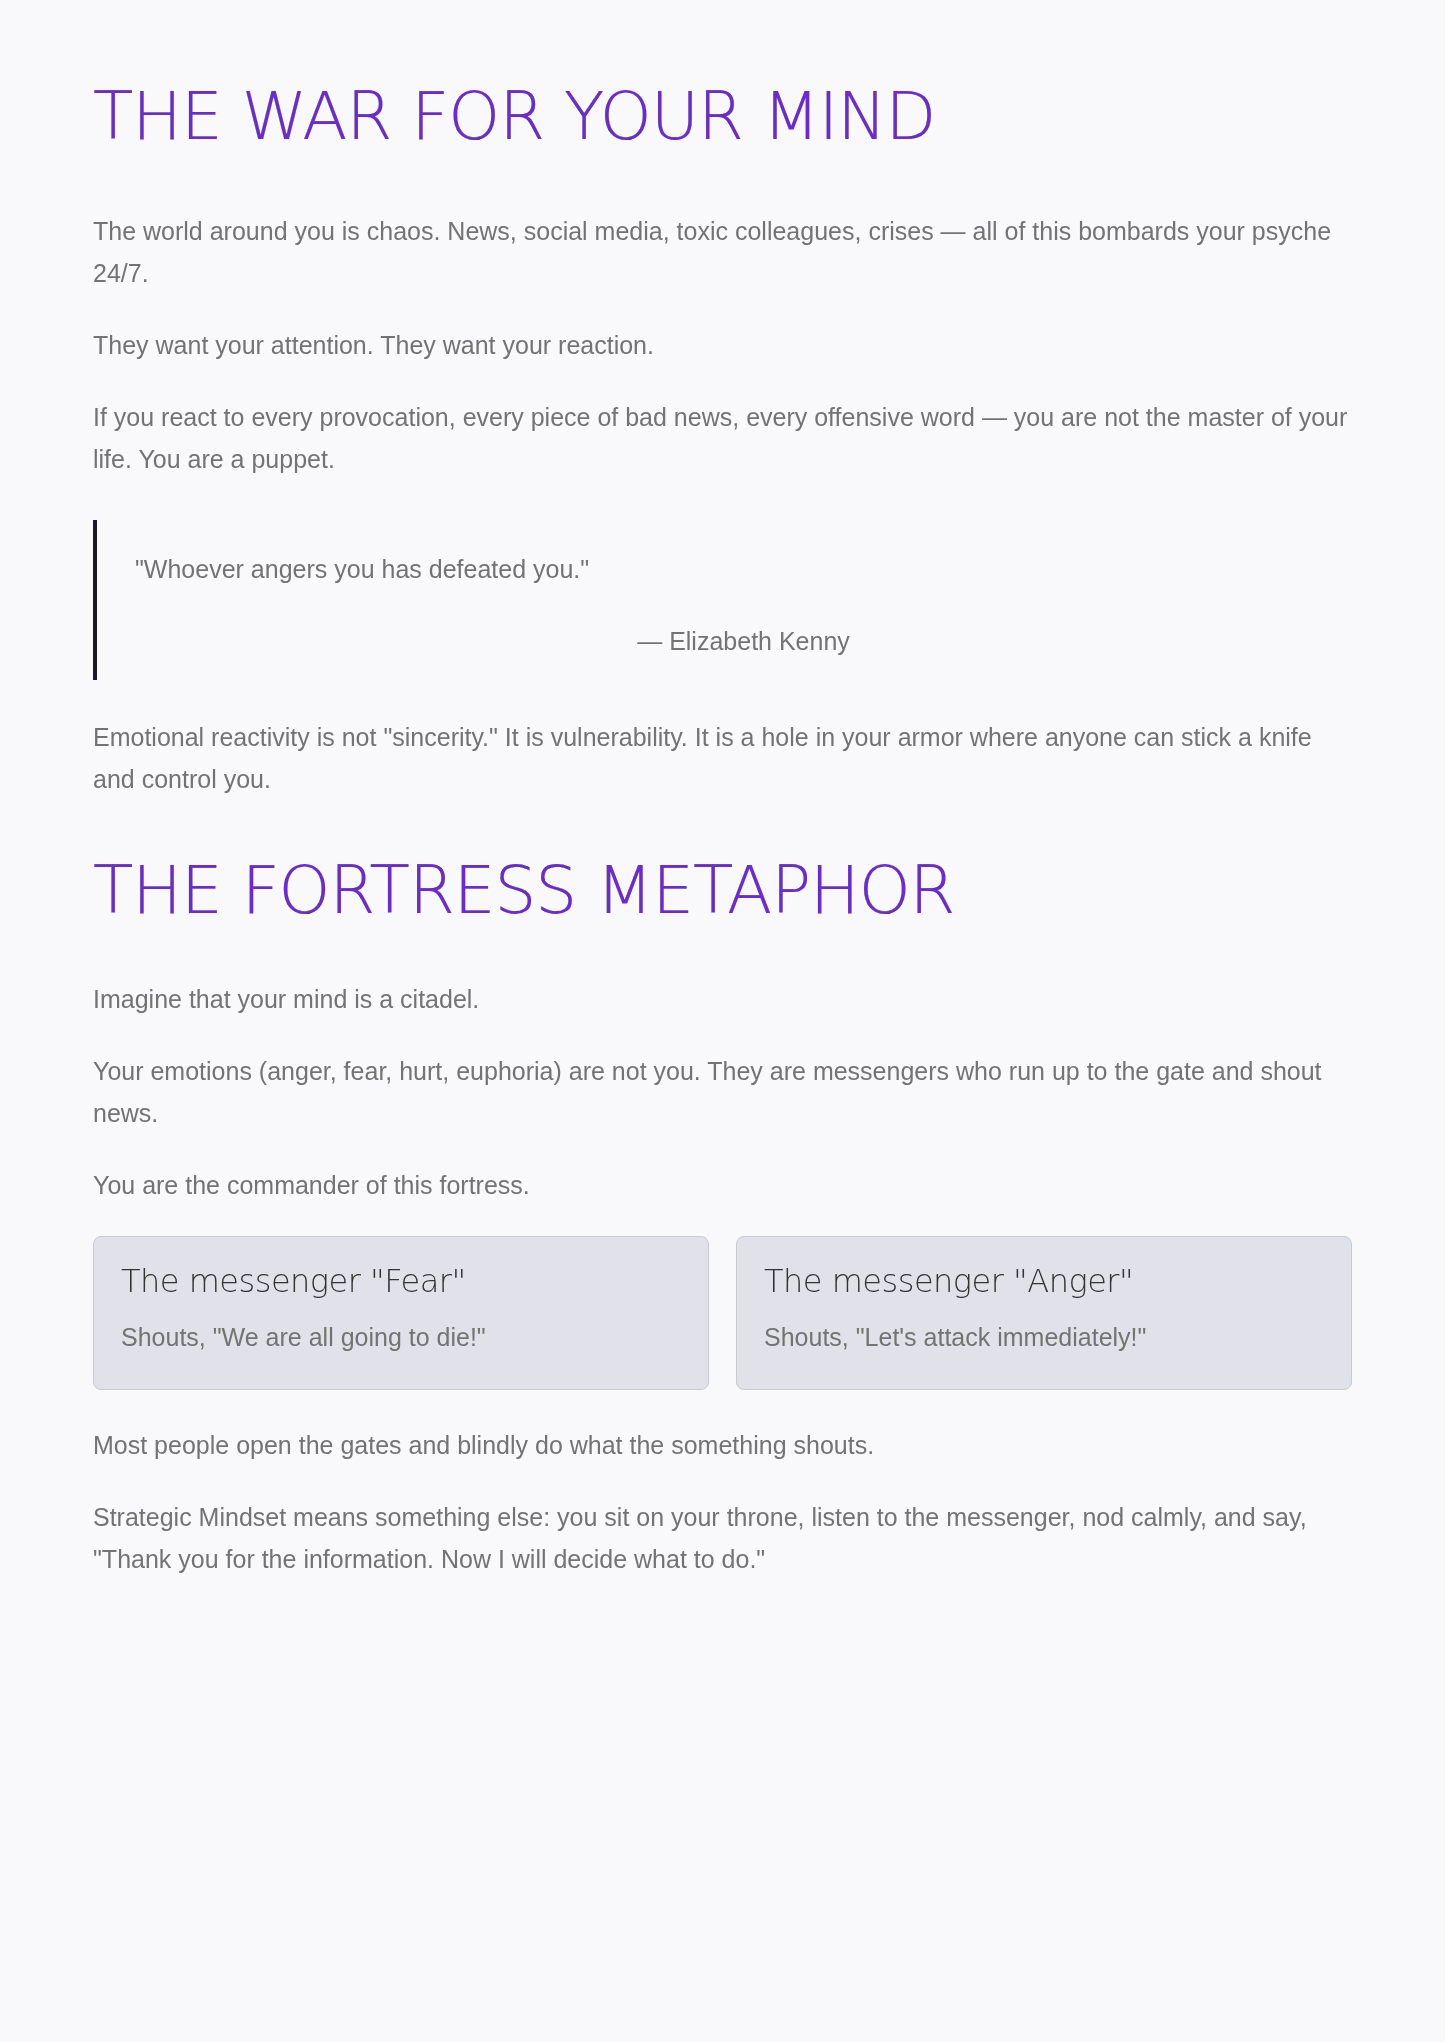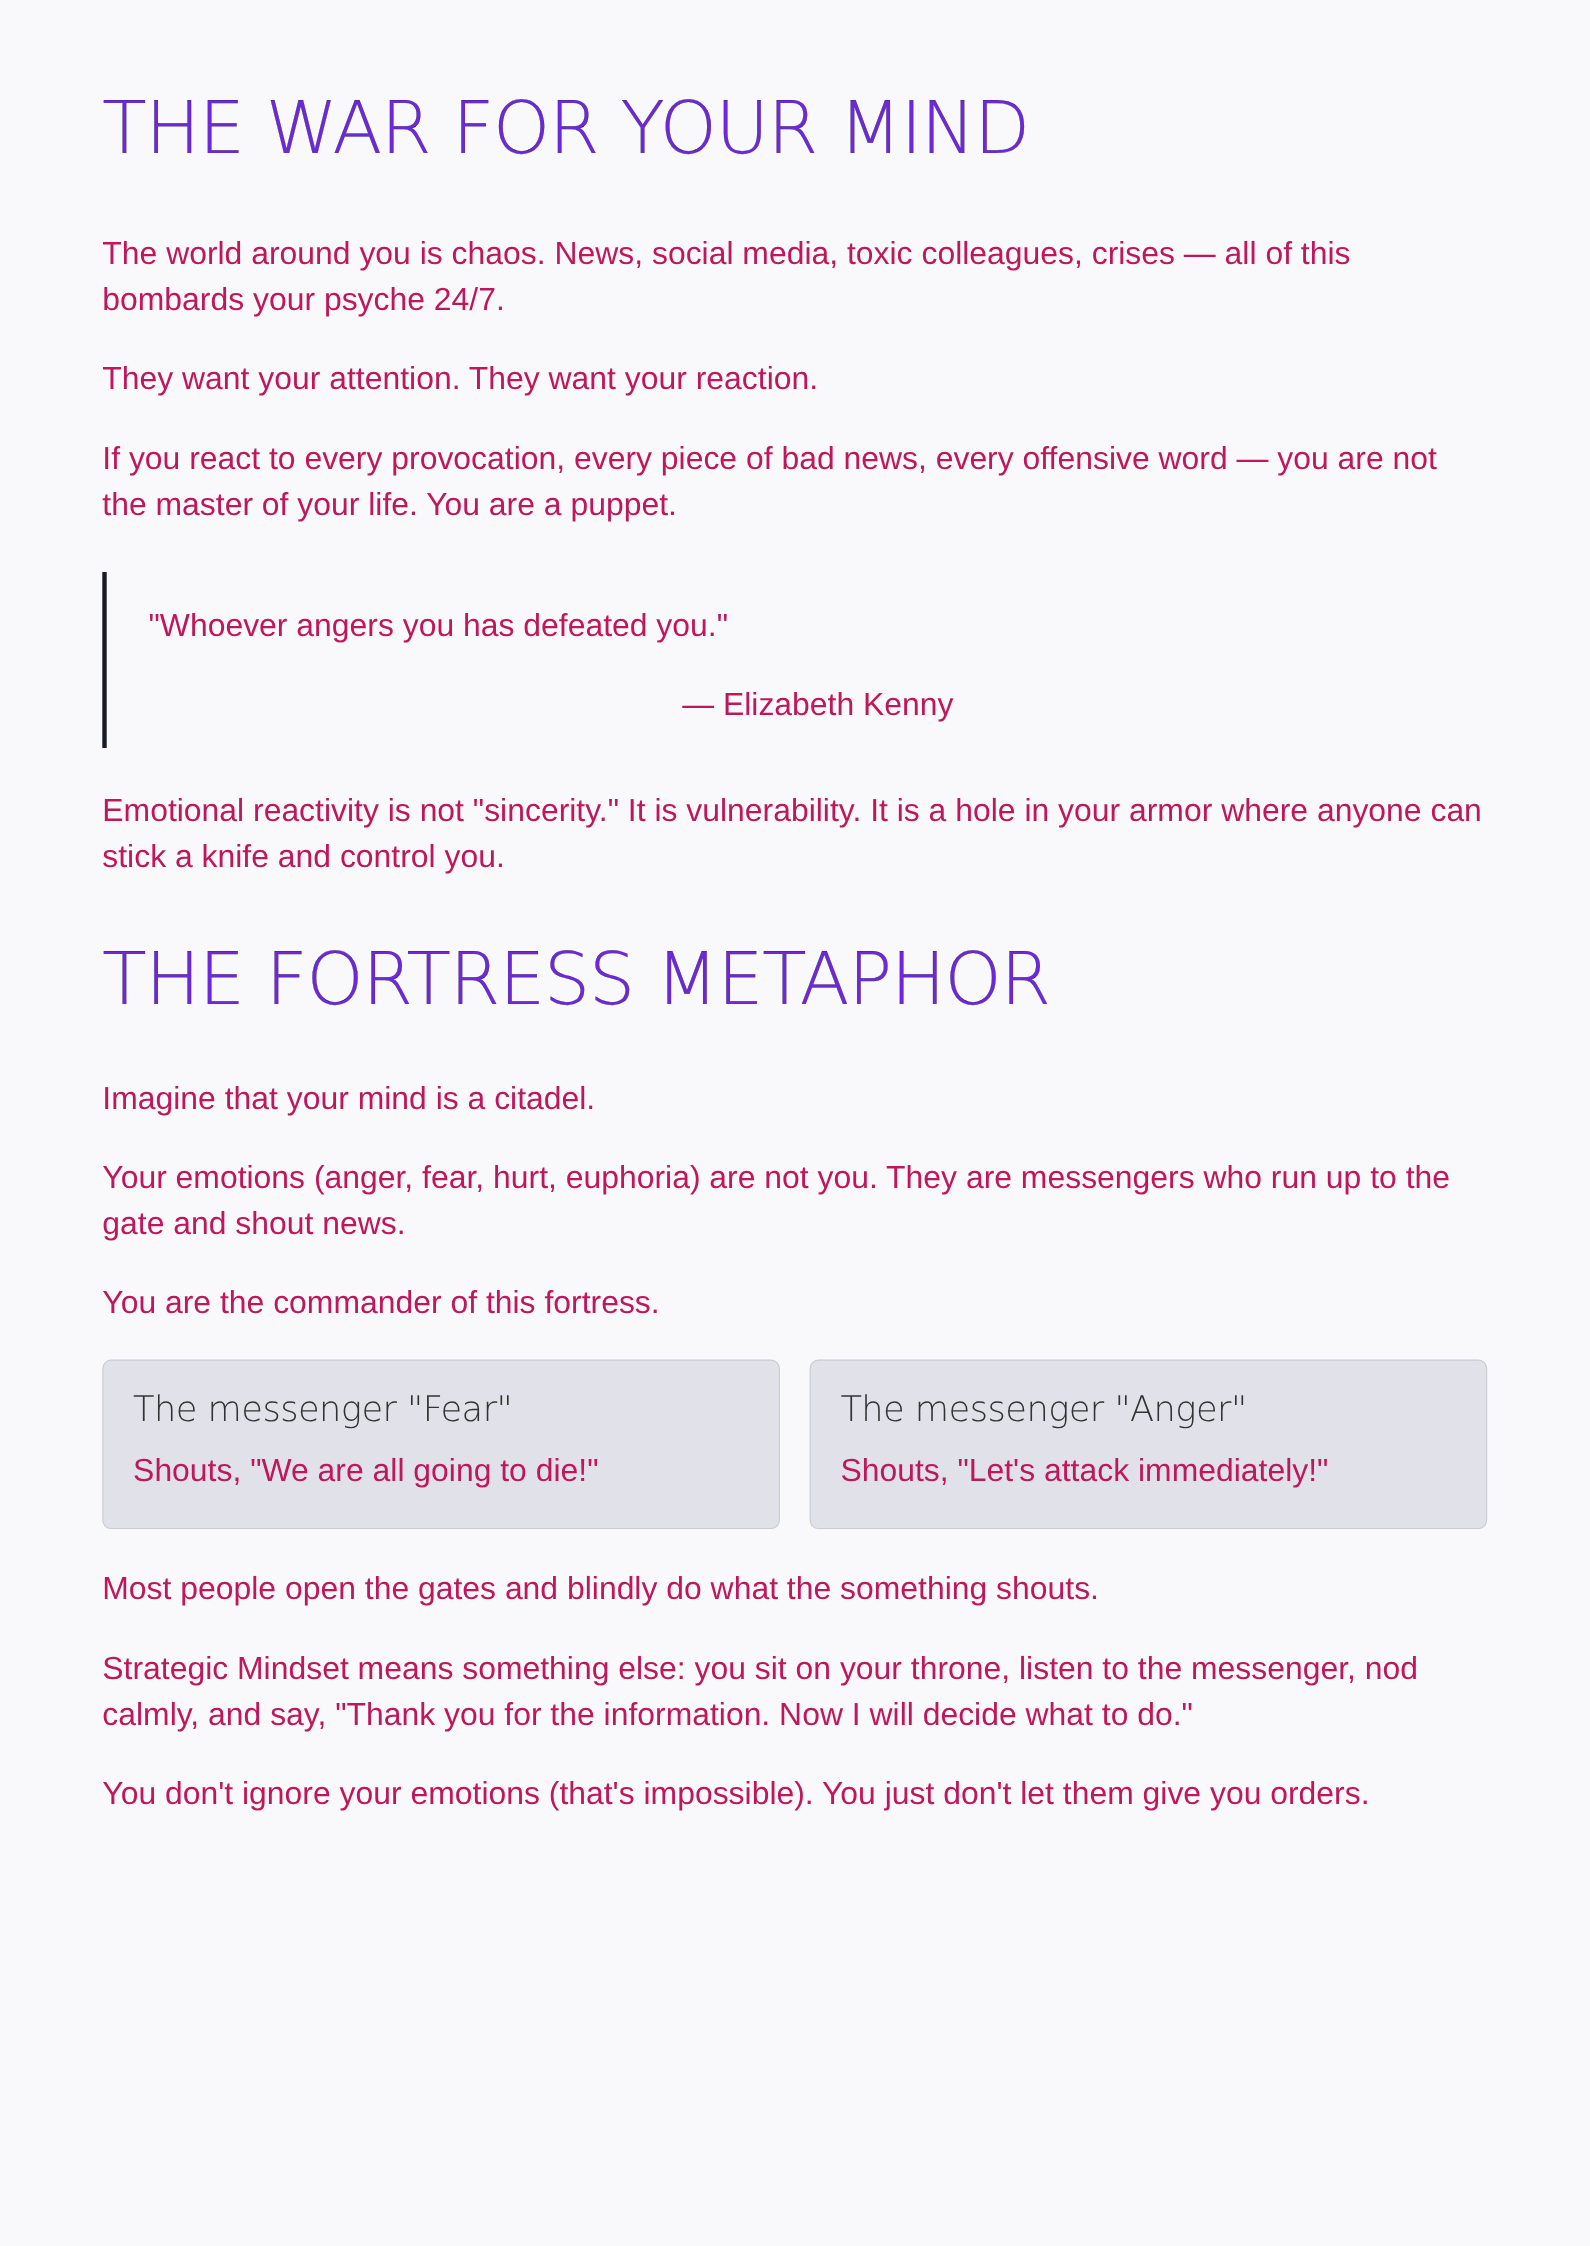--- a/index.html
+++ b/index.html
@@ -23,24 +23,24 @@
       font-size: 66px;
       letter-spacing: -1px;
       color: #6d28d9;
       margin: 0;
       line-height: 90px;
       -webkit-text-stroke: 0.2px #1a1a24;
     }
     h1.h-first { margin-bottom: 48px; }
     h1.h-second { margin-top: 46px; margin-bottom: 42px; }
     p {
-      font-size: 29px;
+      font-size: 25px;
       line-height: 42px;
       margin: 0 0 30px 0;
-      color: #be185d;
+      color: #737373;
     }
     blockquote {
       margin: 40px 0 36px 0;
       padding: 28px 0 18px 38px;
       border-left: 4px solid #1a1a24;
     }
     blockquote p { margin: 0 0 30px 0; }
     blockquote p:last-child { margin-bottom: 0; text-align: center; }
     .cards {
       display: flex;
@@ -98,16 +98,15 @@
         <p>Shouts, "We are all going to die!"</p>
       </div>
       <div class="card">
         <h3>The messenger "Anger"</h3>
         <p>Shouts, "Let's attack immediately!"</p>
       </div>
     </div>
 
     <p>Most people open the gates and blindly do what the something shouts.</p>
     <p>Strategic Mindset means something else: you sit on your throne, listen to the messenger, nod calmly, and say, "Thank you for the information. Now I will decide what to do."</p>
-    <p>You don't ignore your emotions (that's impossible). You just don't let them give you orders.</p>
   </section>
 
 </div>
 
 </body></html>

